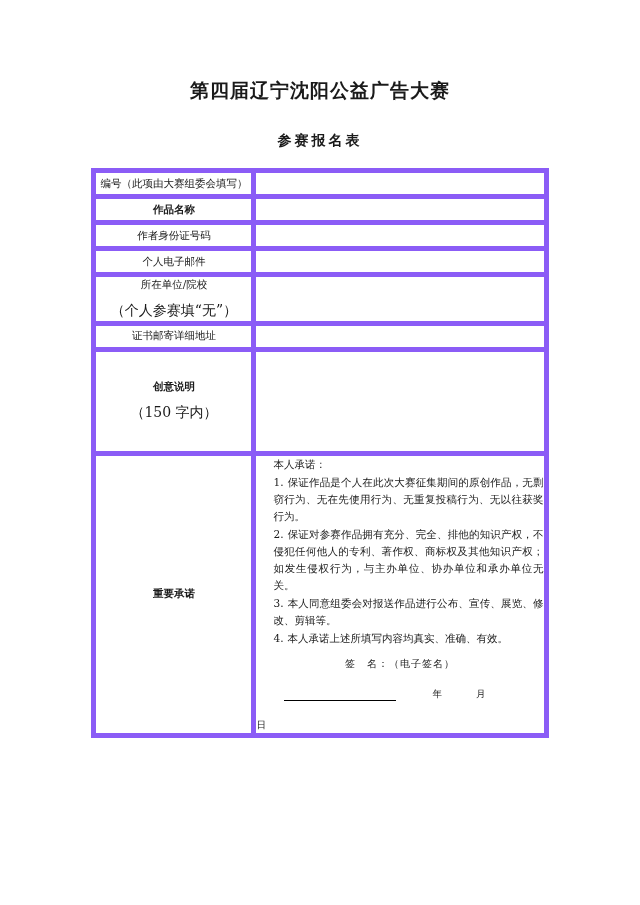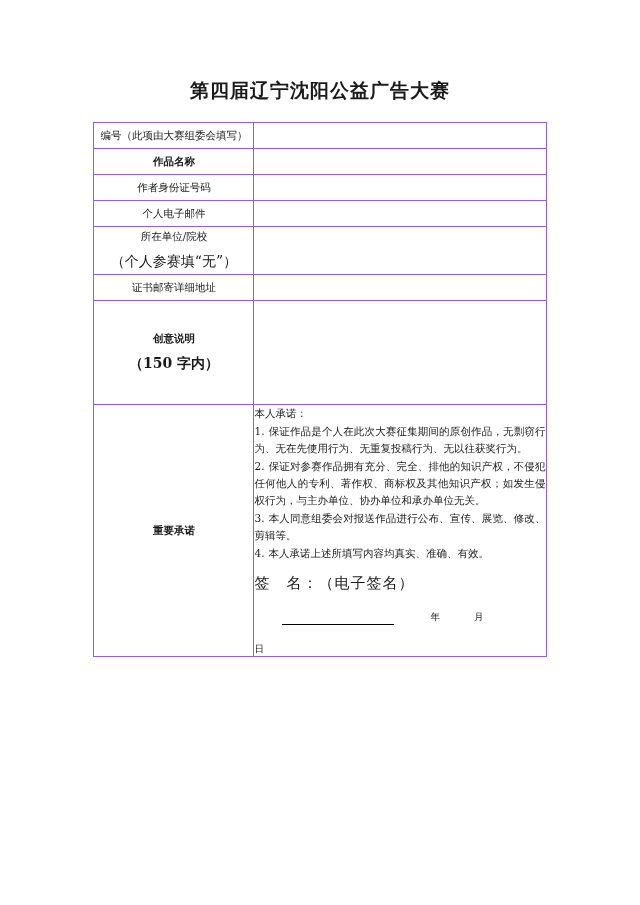--- a/index.html
+++ b/index.html
@@ -35,21 +35,21 @@
     letter-spacing: 3px;
     margin-top: 28px;
   }
   table.form {
     border-collapse: collapse;
     width: 452px;
     margin: 18px auto 0 auto;
     table-layout: fixed;
   }
   table.form td {
-    border: 1px solid #8b5cf6;
+    border: 5px solid #8b5cf6;
     padding: 0;
     vertical-align: middle;
     font-size: 10.5px;
   }
   .lbl {
     text-align: center;
     padding: 5px 4px;
     line-height: 1.5;
   }
   .lbl.bold {
@@ -92,34 +92,35 @@
     vertical-align: top;
     padding-top: 18px;
   }
   .promise-body {
     vertical-align: top;
     padding: 7px 8px 8px 8px;
     font-size: 9.5px;
     line-height: 1.62;
   }
   .promise-body p {
-    margin: 0 0 1px 0;
+    margin: 0 0 1px 17px;
     text-align: justify;
   }
   .promise-body p.numbered {
     text-indent: 0;
     padding-left: 0;
   }
   .promise-body .num {
     display: inline-block;
     width: 14px;
   }
   .sign-row {
     margin-top: 9px;
-    font-size: 15px;
+    text-align: center;
+    font-size: 10px;
     letter-spacing: 1px;
   }
   .date-row {
     margin-top: 14px;
     font-size: 9.5px;
     display: flex;
     align-items: flex-end;
   }
   .sig-line {
     display: inline-block;
@@ -131,20 +132,21 @@
   .date-y { margin-left: 36px; }
   .date-m { margin-left: 34px; }
   .date-d { margin-left: 0px; margin-top: 16px; font-size: 9.5px; }
 </style>
 </head>
 <body>
 
 <div class="page">
 
   <div class="doc-title">第四届辽宁沈阳公益广告大赛</div>
+  <div class="doc-subtitle">参赛报名表</div>
 
   <table class="form">
     <colgroup>
       <col style="width:160px">
       <col style="width:122px">
       <col style="width:72px">
       <col style="width:98px">
     </colgroup>
     <tbody>
 
@@ -179,21 +181,21 @@
       </tr>
 
       <tr class="h-std">
         <td class="lbl">证书邮寄详细地址</td>
         <td class="blank" colspan="3"></td>
       </tr>
 
       <tr class="h-idea">
         <td class="lbl bold">
           <span>创意说明</span>
-          <span class="sub" style="font-weight:bold">（150 字内）</span>
+          <span class="sub" style="font-weight:normal">（150 字内）</span>
         </td>
         <td class="blank" colspan="3"></td>
       </tr>
 
       <tr>
         <td class="promise-label">重要承诺</td>
         <td class="promise-body" colspan="3">
           <p>本人承诺：</p>
           <p class="numbered"><span class="num">1.</span><span>保证作品是个人在此次大赛征集期间的原创作品，无剽窃行为、无在先使用行为、无重复投稿行为、无以往获奖行为。</span></p>
           <p class="numbered"><span class="num">2.</span><span>保证对参赛作品拥有充分、完全、排他的知识产权，不侵犯任何他人的专利、著作权、商标权及其他知识产权；如发生侵权行为，与主办单位、协办单位和承办单位无关。</span></p>

